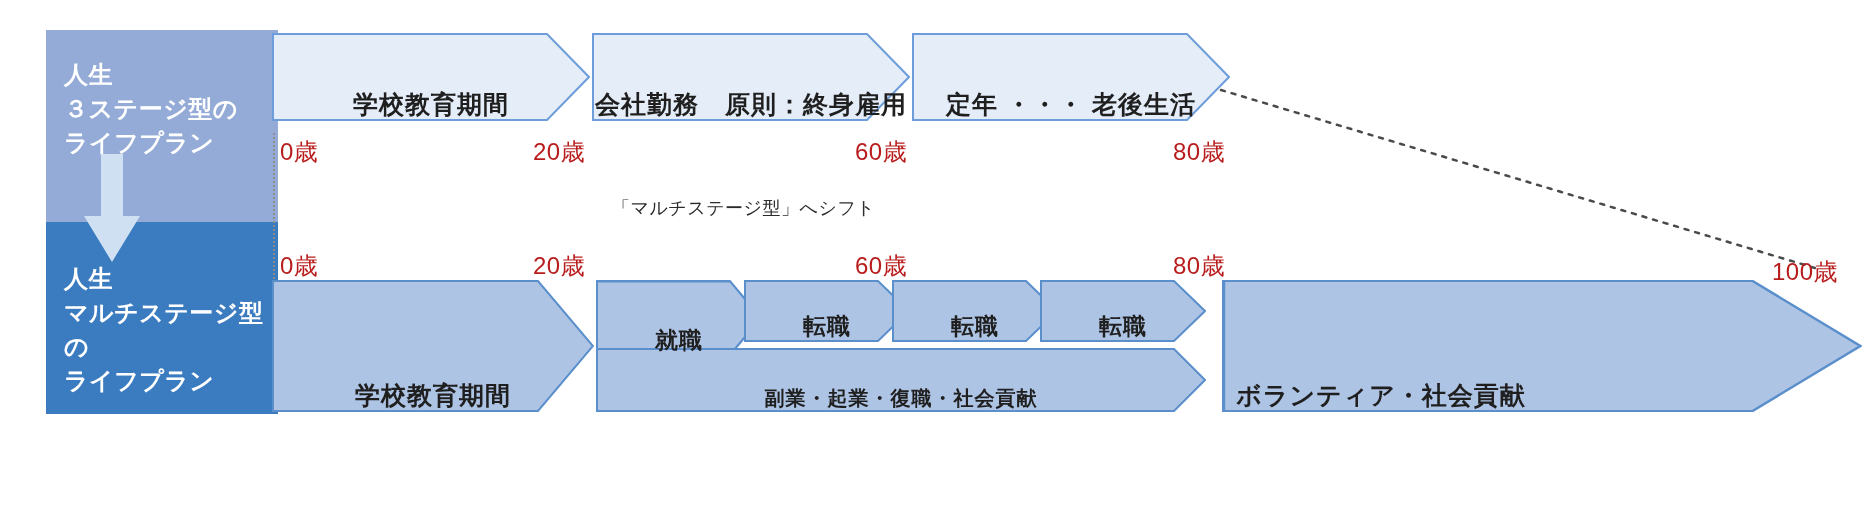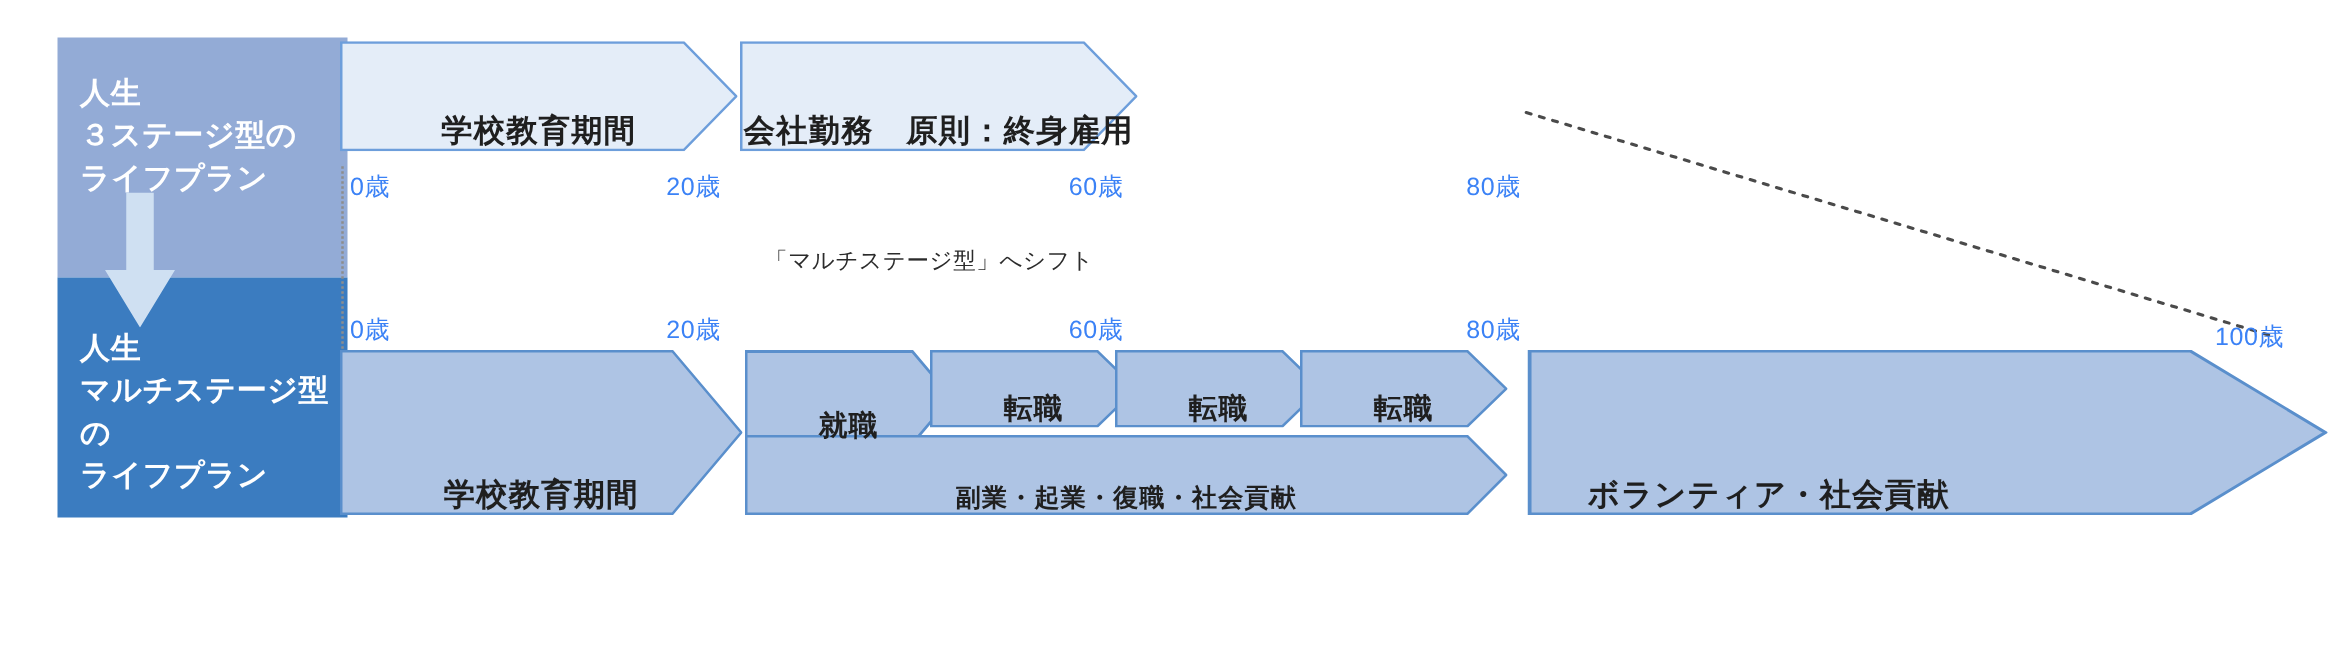--- a/index.html
+++ b/index.html
@@ -36,21 +36,21 @@
   
   .chev{position:absolute;display:flex;align-items:flex-end;justify-content:center;}
   .chev svg{position:absolute;left:0;top:0;width:100%;height:100%;}
   .chev span{
     position:relative;z-index:2;font-weight:bold;color:#1f1f1f;
     white-space:nowrap;letter-spacing:1px;
   }
 
   
   .age{
-    position:absolute;font-size:20px;color:#3b82f6;white-space:nowrap;
+    position:absolute;font-size:24px;color:#b91c1c;white-space:nowrap;
     letter-spacing:.5px;
   }
 
   .dotline{position:absolute;border-left:2px dotted #8d8d8d;}
   .shift-note{
     position:absolute;font-size:18px;color:#2b2b2b;white-space:nowrap;
     letter-spacing:.5px;
   }
   .diagonal{position:absolute;left:1215px;top:86px;width:620px;height:192px;}
 </style>
@@ -80,20 +80,26 @@
     <span style="font-size:25px;">学校教育期間</span>
   </div>
 
   <div class="chev" style="left:592px;top:33px;width:318px;height:88px;font-size:0;">
     <svg viewBox="0 0 318 88" preserveAspectRatio="none">
       <polygon points="1,1 275,1 317,44 275,87 1,87" fill="#e4edf8" stroke="#6d9edb" stroke-width="2"></polygon>
     </svg>
     <span style="font-size:25px;">会社勤務　原則：終身雇用</span>
   </div>
 
+  <div class="chev" style="left:912px;top:33px;width:318px;height:88px;font-size:0;">
+    <svg viewBox="0 0 318 88" preserveAspectRatio="none">
+      <polygon points="1,1 275,1 317,44 275,87 1,87" fill="#e4edf8" stroke="#6d9edb" stroke-width="2"></polygon>
+    </svg>
+    <span style="font-size:25px;">定年 ・・・ 老後生活</span>
+  </div>
 
   <div class="age" style="left:280px;top:136px;">0歳</div>
   <div class="age" style="left:533px;top:136px;">20歳</div>
   <div class="age" style="left:855px;top:136px;">60歳</div>
   <div class="age" style="left:1173px;top:136px;">80歳</div>
 
   <div class="dotline" style="left:273px;top:133px;height:150px;"></div>
 
   <div class="shift-note" style="left:612px;top:196px;">「マルチステージ型」へシフト</div>
 
@@ -142,20 +148,20 @@
     <span style="font-size:23px;">転職</span>
   </div>
 
   <div class="chev" style="left:596px;top:348px;width:610px;height:64px;font-size:0;">
     <svg viewBox="0 0 610 64" preserveAspectRatio="none">
       <polygon points="1,1 578,1 609,32 578,63 1,63" fill="#aec4e4" stroke="#5a8fcc" stroke-width="2"></polygon>
     </svg>
     <span style="font-size:20px;">副業・起業・復職・社会貢献</span>
   </div>
 
-  <div class="chev" style="left:1222px;top:280px;width:398px;height:132px;font-size:0;padding-left:34px;">
+  <div class="chev" style="left:1222px;top:280px;width:398px;height:132px;font-size:0;">
     <svg viewBox="0 0 398 132" preserveAspectRatio="none" style="width:640px;">
       <polygon points="1,1 330,1 397,66 330,131 1,131" fill="#aec4e4" stroke="#5a8fcc" stroke-width="2"></polygon>
     </svg>
     <span style="font-size:25px;margin-left:-80px;">ボランティア・社会貢献</span>
   </div>
 
 </div>
 
 </body></html>

